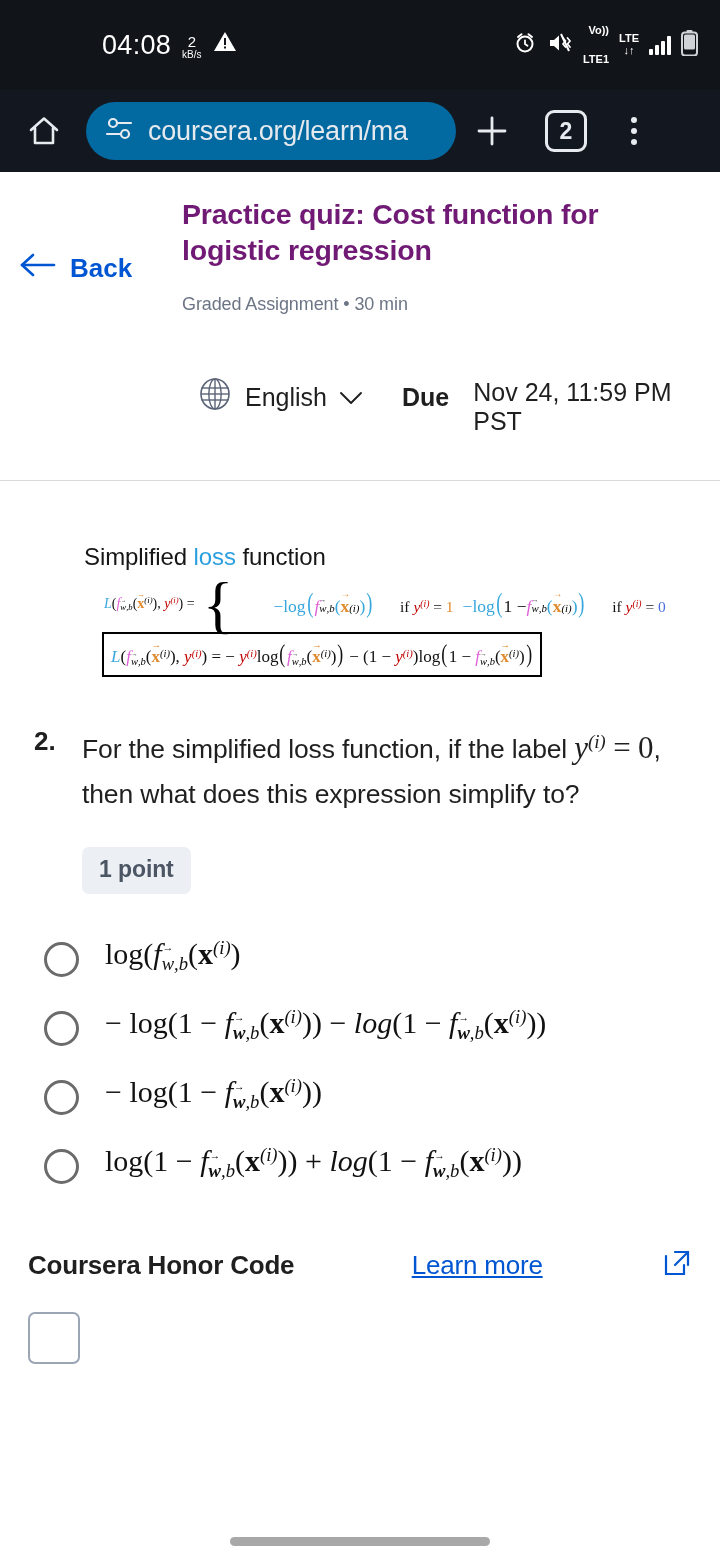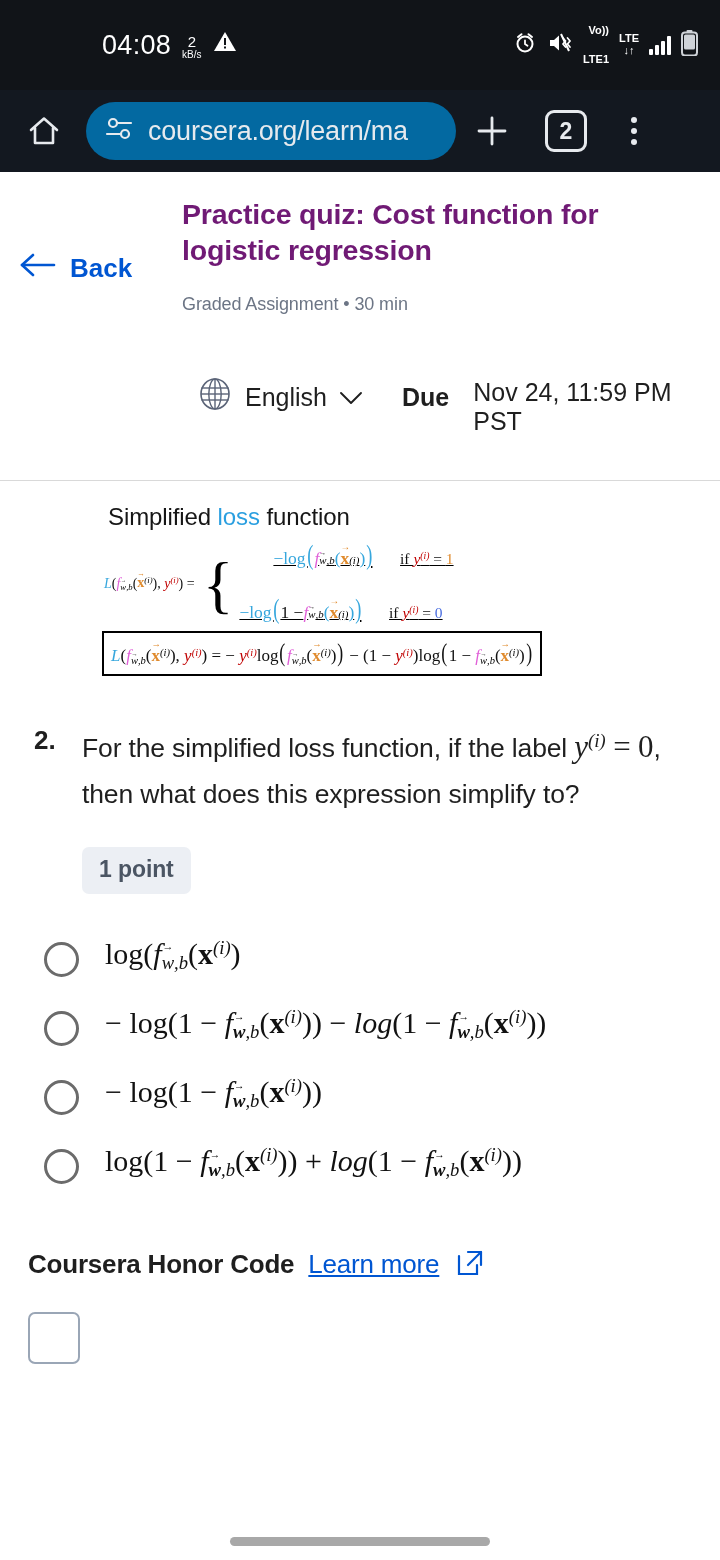--- a/index.html
+++ b/index.html
@@ -106,32 +106,32 @@
   .lang-select { display: flex; align-items: center; gap: 11px; }
   .chev { display: block; }
   .due-label { font-weight: bold; margin-left: 26px; }
   .due-value { margin-left: 12px; margin-top: 20px; }
 
   .divider { height: 1px; background: #d9d9d9; margin-top: 44px; }
 
   
   .mathblock { padding: 22px 0 0 0; }
   .mathblock .caption {
-    font-size: 24px; color: #161616; padding-left: 108px; letter-spacing: -0.1px;
+    font-size: 24px; color: #161616; padding-left: 84px; letter-spacing: -0.1px; margin-top: 40px;
   }
   .caption .blue { color: #2a9fe0; }
 
   .formula-area { margin-top: 10px; padding-left: 104px; position: relative; }
   .piecewise { display: flex; align-items: center; font-family: "Liberation Serif", serif; }
   .lhs { font-size: 14px; white-space: nowrap; }
   .brace {
     font-size: 64px; line-height: 0.7; font-family: "Liberation Serif", serif;
     margin: 0 6px 0 8px; font-weight: 300; position: relative; top: 2px;
   }
-  .cases { display: flex; flex-direction: column; gap: 24px; text-decoration: underline; }
+  .cases { display: flex; gap: 9px; }
   .caseline { display: flex; align-items: baseline; white-space: nowrap; font-size: 17.5px; }
   .caseline .cond { margin-left: 26px; font-size: 15.5px; }
   .case1 { padding-left: 34px; }
 
   .boxedformula {
     margin-top: 6px;
     margin-left: -2px;
     border: 2.5px solid #000;
     padding: 5px 7px 6px 7px;
     display: inline-block;
@@ -188,21 +188,21 @@
   .opt-math {
     font-family: "Liberation Serif", serif;
     font-size: 30px; color: #111; line-height: 1.35;
     flex: 1; padding-right: 6px;
   }
   .opt-math .it { font-style: italic; }
   .opt-math .bw { font-weight: bold; }
 
   
   .honor { padding: 38px 28px 0 28px; }
-  .honor-title { display: flex; align-items: center; gap: 14px; }
+  .honor-title { display: flex; align-items: center; gap: 14px; justify-content: space-between; }
   .honor-title .ht { font-size: 26px; font-weight: bold; color: #1f1f1f; letter-spacing: -0.2px; }
   .learn-more {
     font-size: 26px; color: #0056d2; text-decoration: underline; letter-spacing: -0.2px;
   }
   .ext-icon { display: block; margin-left: 2px; }
   .honor-row { display: flex; gap: 22px; margin-top: 30px; }
   .hcheckbox {
     flex: 0 0 auto; width: 52px; height: 52px;
     border: 2px solid #9aa6b6; border-radius: 7px; background: #fff;
   }

